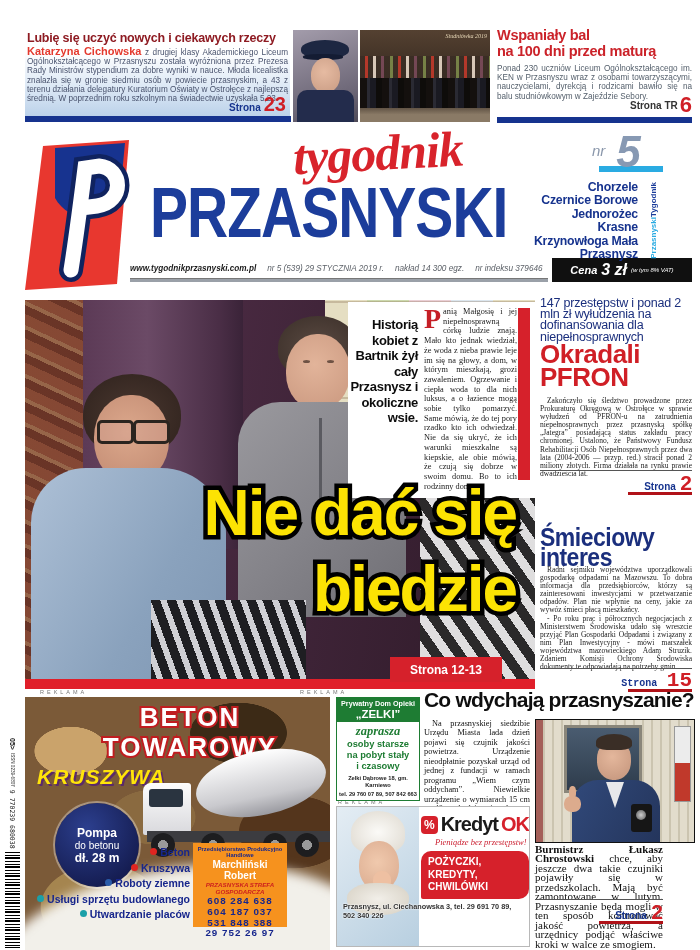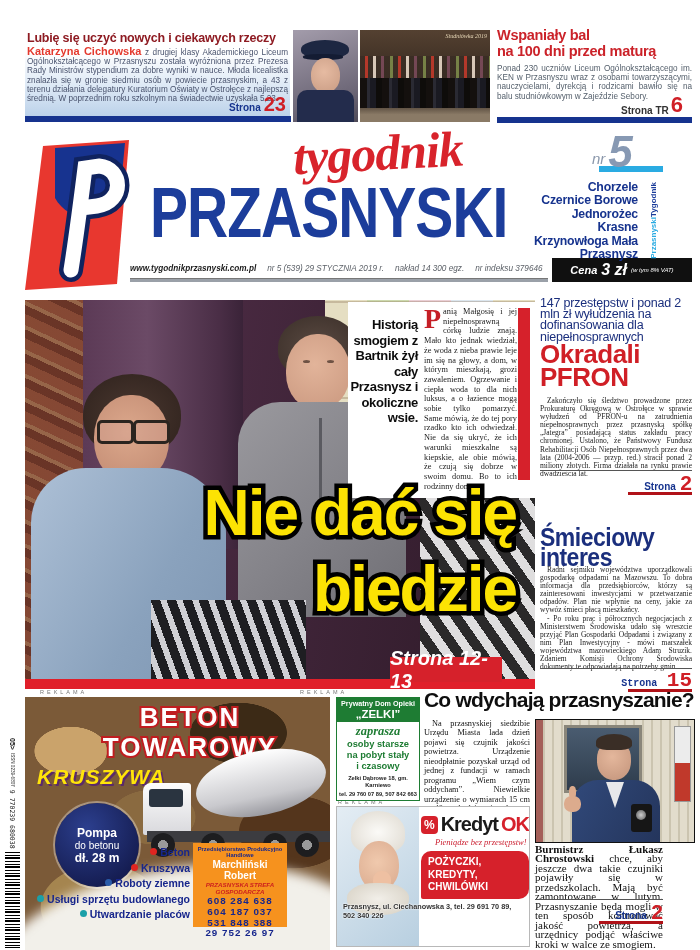--- a/index.html
+++ b/index.html
@@ -31,40 +31,40 @@
     background:linear-gradient(#544131,#2a1f18 75%,#8a7a66 92%);}
   .gp-banner{position:absolute;right:3px;top:3px;font-size:6px;font-style:italic;color:#e8d8b8;font-family:"Liberation Serif",serif;}
   .gp-row1{position:absolute;left:0;top:26px;width:100%;height:24px;opacity:.9;
     background:repeating-linear-gradient(90deg,#3a2d24 0 5px,#c0392b 5px 8px,#3a2d24 8px 13px,#e8d8c8 13px 16px,#3a2d24 16px 21px,#7a4a5a 21px 24px,#3a2d24 24px 30px,#7c8a4a 30px 33px);}
   .gp-row2{position:absolute;left:0;top:48px;width:100%;height:30px;
     background:repeating-linear-gradient(90deg,#14100e 0 7px,#2a2a33 7px 10px,#1a1a22 10px 16px,#0e0c0a 16px 22px);}
 
   .teaser-right{left:497px;top:28px;width:195px;height:88px;}
   .tr-title{font-weight:bold;font-size:14.5px;line-height:15.5px;color:#cb2229;letter-spacing:-0.3px;}
   .tr-body{margin-top:5px;font-size:8.2px;line-height:9.2px;color:#55606c;text-align:justify;}
-  .tr-badge{position:absolute;right:9px;bottom:0;display:flex;align-items:flex-end;gap:2px;margin-top:33px;}
+  .tr-badge{position:absolute;right:0;bottom:0;display:flex;align-items:center;gap:2px;margin-top:33px;}
   .tr-badge .pb-label{color:#333;}
   .tr-badge .pb-num{font-size:22px;}
 
   
   .logo{left:25px;top:140px;width:112px;height:150px;}
   .script-title{left:293px;top:124px;z-index:3;font-family:"Liberation Serif",serif;
     font-style:italic;font-weight:bold;font-size:50px;color:#d8232b;transform:rotate(-3deg);letter-spacing:-1px;}
   .main-title{left:150px;top:178px;z-index:2;font-weight:bold;font-size:57px;color:#1c3d9b;
     letter-spacing:-1px;transform:scaleY(1.22);transform-origin:left top;line-height:1;}
   .info-line{left:130px;top:264px;width:420px;display:flex;gap:11px;align-items:baseline;
     font-size:8.2px;font-style:italic;color:#5a5f66;white-space:nowrap;}
   .info-web{font-weight:bold;color:#1a1a1a;}
   .info-rule{left:130px;top:278px;width:418px;height:3px;background:#9aa0a8;border-top:1px solid #777;}
   .price-box{left:552px;top:258px;width:140px;height:24px;background:#101010;color:#fff;
     display:flex;align-items:center;justify-content:center;gap:4px;font-style:italic;}
   .price-l{font-weight:bold;font-size:11px;}
   .price-v{font-weight:bold;font-size:16px;}
   .price-vat{font-size:6px;}
-  .issue-nr{left:592px;top:130px;display:flex;align-items:center;gap:3px;z-index:2;}
+  .issue-nr{left:592px;top:130px;display:flex;align-items:flex-start;gap:11px;z-index:2;}
   .inr-l{font-style:italic;font-size:15px;color:#8a97ab;margin-top:12px;}
   .inr-n{font-style:italic;font-weight:bold;font-size:44px;line-height:1;color:#8799b3;}
   .cyan-bar{left:599px;top:166px;width:64px;height:6px;background:#2aabe2;}
   .towns{left:520px;top:181px;width:118px;text-align:right;color:#16338e;font-weight:bold;
     font-size:12.3px;line-height:13.4px;letter-spacing:-0.2px;}
   .towns span{display:block;}
   .side-logo{left:643px;top:182px;width:20px;height:76px;display:flex;flex-direction:column;align-items:center;}
   .side-txt{writing-mode:vertical-rl;transform:rotate(180deg);font-size:8px;font-weight:bold;line-height:9px;}
   .side-a{color:#1c3d9b;}
   .side-b{color:#2aabe2;}
@@ -107,21 +107,21 @@
   .red-stripe{left:518px;top:308px;width:12px;height:172px;background:#d6212b;}
 
   .big{left:12px;width:504px;text-align:right;font-weight:bold;font-size:64px;line-height:1;
     letter-spacing:-2px;z-index:2;}
   .big1{top:481px;} .big2{top:557px;}
   .outl{position:relative;display:inline-block;}
   .outl .back{position:absolute;left:0;top:0;-webkit-text-stroke:9px #000;color:#000;}
   .outl .front{position:relative;color:#fce303;}
   .pageref{left:390px;top:657px;width:112px;height:25px;background:#d6212b;z-index:3;
     display:flex;align-items:center;justify-content:center;color:#fff;
-    font-style:italic;font-weight:bold;font-size:20px;}
+    font-weight:bold;font-size:12px;}
   .red-bar-main{left:25px;top:679px;width:510px;height:10px;background:#e01f2a;}
 
   
   .rc{left:540px;width:152px;}
   .rc-kicker{color:#1b2f7d;letter-spacing:-0.2px;}
   .k1{top:298px;font-size:12.5px;line-height:11.2px;}
   .k2{top:492px;font-size:12.5px;line-height:11.8px;}
   .hl-red{top:343px;color:#d01f26;font-weight:bold;font-size:26px;line-height:23px;letter-spacing:-0.5px;}
   .hl-navy{top:528px;color:#1b2f7d;font-weight:bold;font-size:23px;line-height:17.5px;letter-spacing:-0.5px;transform:scaleY(1.12);transform-origin:left top;}
   .rc-body{font-family:"Liberation Serif",serif;font-size:7.5px;line-height:8.1px;text-align:justify;color:#1a1a1a;}
@@ -344,21 +344,21 @@
     <div class="mp w2-zip"></div>
     <div class="mp w1-hair"></div>
     <div class="mp w1-face"></div>
     <div class="mp w1-glass"></div>
     <div class="mp w1-glass2"></div>
     <div class="mp w1-body"></div>
     <div class="mp w1-pants"></div>
   </div>
 
   <div class="abs panel-bg"></div>
-  <div class="abs kicker">Historią smogiem z Bartnik żył cały Przasnysz i okoliczne wsie.</div>
+  <div class="abs kicker">Historią kobiet z Bartnik żył cały Przasnysz i okoliczne wsie.</div>
   <div class="abs story-body">
     <span class="dropcap">P</span><span>anią Małgosię i jej niepełnosprawną córkę ludzie znają. Mało kto jednak wiedział, że woda z nieba prawie leje im się na głowy, a dom, w którym mieszkają, grozi zawaleniem. Ogrzewanie i ciepła woda to dla nich luksus, a o łazience mogą sobie tylko pomarzyć. Same mówią, że do tej pory rzadko kto ich odwiedzał. Nie da się ukryć, że ich warunki mieszkalne są kiepskie, ale obie mówią, że czują się dobrze w swoim domu. Bo to ich rodzinny dom.</span>
   </div>
   <div class="abs red-stripe"></div>
 
   <div class="abs big big1">
     <span class="outl"><span class="back">Nie dać się</span><span class="front">Nie dać się</span></span>
   </div>
   <div class="abs big big2">
     <span class="outl"><span class="back">biedzie</span><span class="front">biedzie</span></span>

